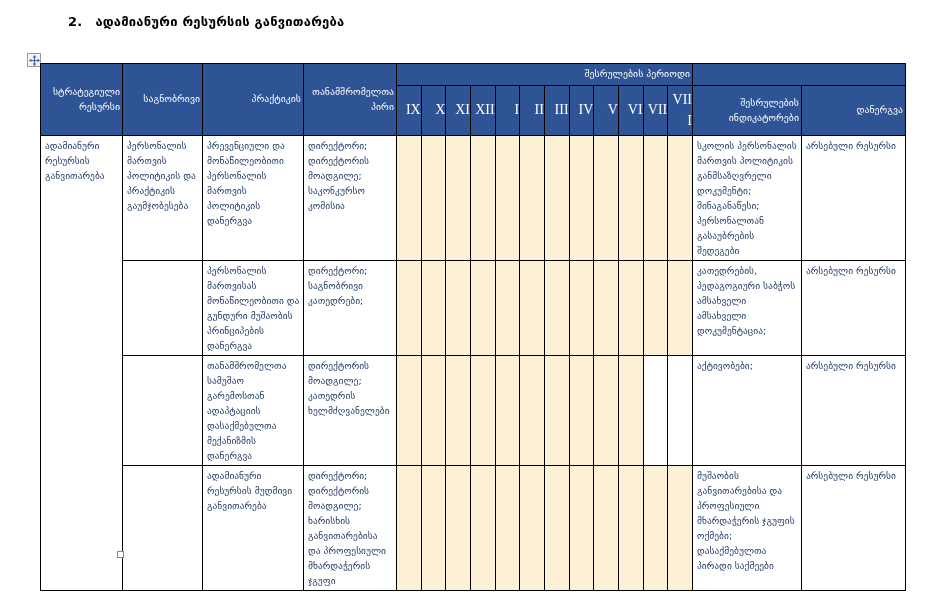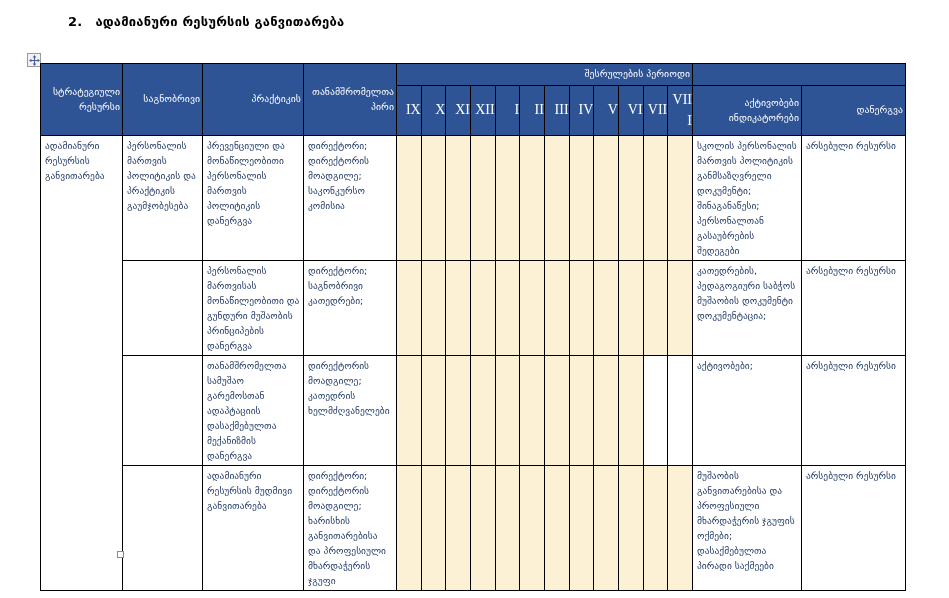--- a/index.html
+++ b/index.html
@@ -103,21 +103,21 @@
           <th class="month-head">XI</th>
           <th class="month-head">XII</th>
           <th class="month-head">I</th>
           <th class="month-head">II</th>
           <th class="month-head">III</th>
           <th class="month-head">IV</th>
           <th class="month-head">V</th>
           <th class="month-head">VI</th>
           <th class="month-head">VII</th>
           <th class="month-head">VIII</th>
-          <th>აქტივობები ინდიკატორები</th>
+          <th>შესრულების ინდიკატორები</th>
         <th>დანერგვა</th>
       </tr>
 
       <tr style="height:110px">
         <td rowspan="4" class="goal-cell">ადამიანური რესურსის განვითარება</td>
         <td class="task-cell">პერსონალის მართვის პოლიტიკის და პრაქტიკის გაუმჯობესება</td>
         <td class="activity-cell">პრევენციული და მონაწილეობითი პერსონალის მართვის პოლიტიკის დანერგვა</td>
         <td class="responsible-cell">დირექტორი; დირექტორის მოადგილე; საკონკურსო კომისია</td>
         <td class="month-cell shaded"></td>
           <td class="month-cell shaded"></td>
@@ -144,21 +144,21 @@
           <td class="month-cell shaded"></td>
           <td class="month-cell shaded"></td>
           <td class="month-cell shaded"></td>
           <td class="month-cell shaded"></td>
           <td class="month-cell shaded"></td>
           <td class="month-cell shaded"></td>
           <td class="month-cell shaded"></td>
           <td class="month-cell shaded"></td>
           <td class="month-cell shaded"></td>
           <td class="month-cell shaded"></td>
-          <td class="indicator-cell">კათედრების, პედაგოგიური საბჭოს მუშაობის დოკუმენტი დოკუმენტაცია;</td>
+          <td class="indicator-cell">კათედრების, პედაგოგიური საბჭოს ამსახველი ამსახველი დოკუმენტაცია;</td>
         <td class="resources-cell">არსებული რესურსი</td>
       </tr>
 
       <tr style="height:98px">
         <td class="task-cell"></td>
         <td class="activity-cell">თანამშრომელთა სამუშაო გარემოსთან ადაპტაციის დასაქმებულთა მექანიზმის დანერგვა</td>
         <td class="responsible-cell">დირექტორის მოადგილე; კათედრის ხელმძღვანელები</td>
         <td class="month-cell shaded"></td>
           <td class="month-cell shaded"></td>
           <td class="month-cell shaded"></td>

